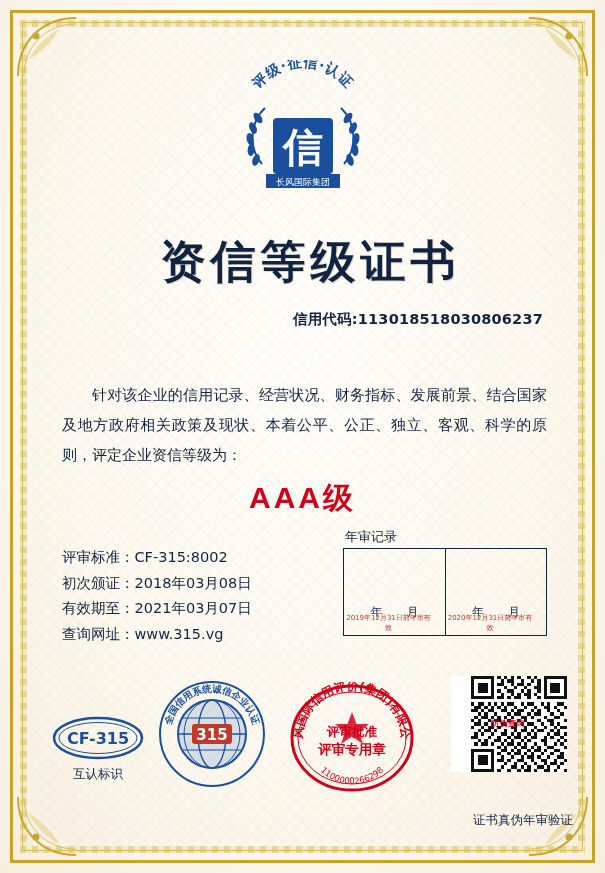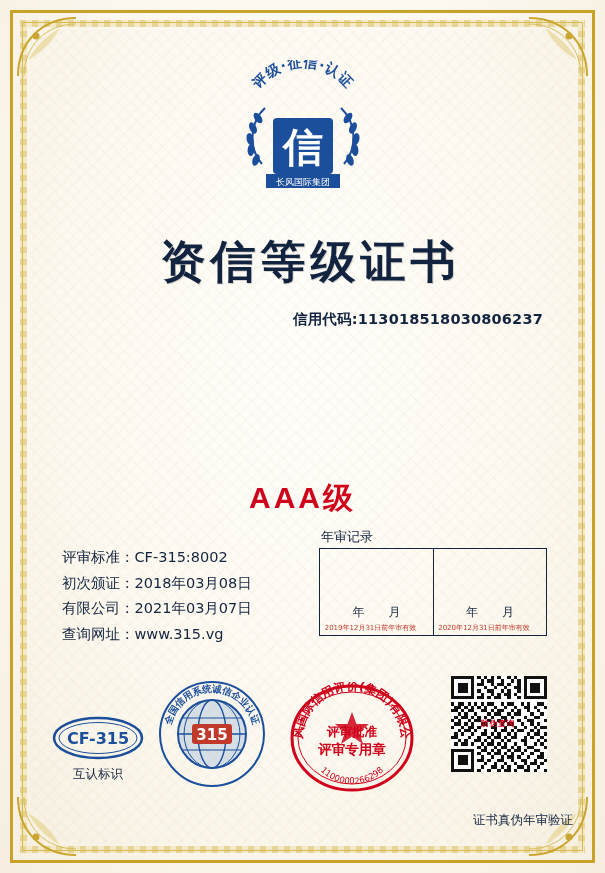--- a/index.html
+++ b/index.html
@@ -153,21 +153,21 @@
     line-height: 25.5px;
     color: #13243f;
   }
   .details .row { white-space: nowrap; }
 
   
   .review-box {
     position: absolute;
     right: 58px;
     top: 528px;
-    width: 228px;
+    width: 204px;
   }
   .review-title {
     font-family: "DejaVu Sans", sans-serif;
     font-size: 13px;
     color: #13243f;
     padding-left: 2px;
     margin-bottom: 2px;
   }
   .review-table {
     width: 100%;
@@ -238,20 +238,21 @@
   .qr-wrap {
     position: absolute;
     right: 58px;
     top: 676px;
     width: 96px;
   }
   .qr {
     width: 94px; height: 96px;
     position: relative;
     background: #fff;
+    padding-left: 20px;
   }
   .qr-caption {
     position: absolute;
     right: 32px;
     top: 812px;
     font-family: Liberation Sans, sans-serif;
     font-size: 12.5px;
     color: #13243f;
     white-space: nowrap;
   }
@@ -346,32 +347,35 @@
     </div>
   </div>
 
   <div class="main-title">资信等级证书</div>
 
   <div class="credit-code">
     <span>信用代码:</span><span>113018518030806237</span>
   </div>
 
 
+  <div class="body-text">
+    <span class="indent">针对该企业的信用记录、经营状况、财务指标、发展前景、结合国家及地方政府相关政策及现状、本着公平、公正、独立、客观、科学的原则，评定企业资信等级为：</span>
+  </div>
 
   <div class="grade">AAA级</div>
 
   <div class="details">
     <div class="row">
       <span>评审标准：</span><span>CF-315:8002</span>
     </div>
     <div class="row">
       <span>初次颁证：</span><span>2018年03月08日</span>
     </div>
     <div class="row">
-      <span>有限公司：</span><span>2021年03月07日</span>
+      <span>有效期至：</span><span>2021年03月07日</span>
     </div>
     <div class="row">
       <span>查询网址：</span><span>www.315.vg</span>
     </div>
   </div>
 
   <div class="review-box">
     <div class="review-title">年审记录</div>
     <div class="review-table">
       <div class="review-cell">

